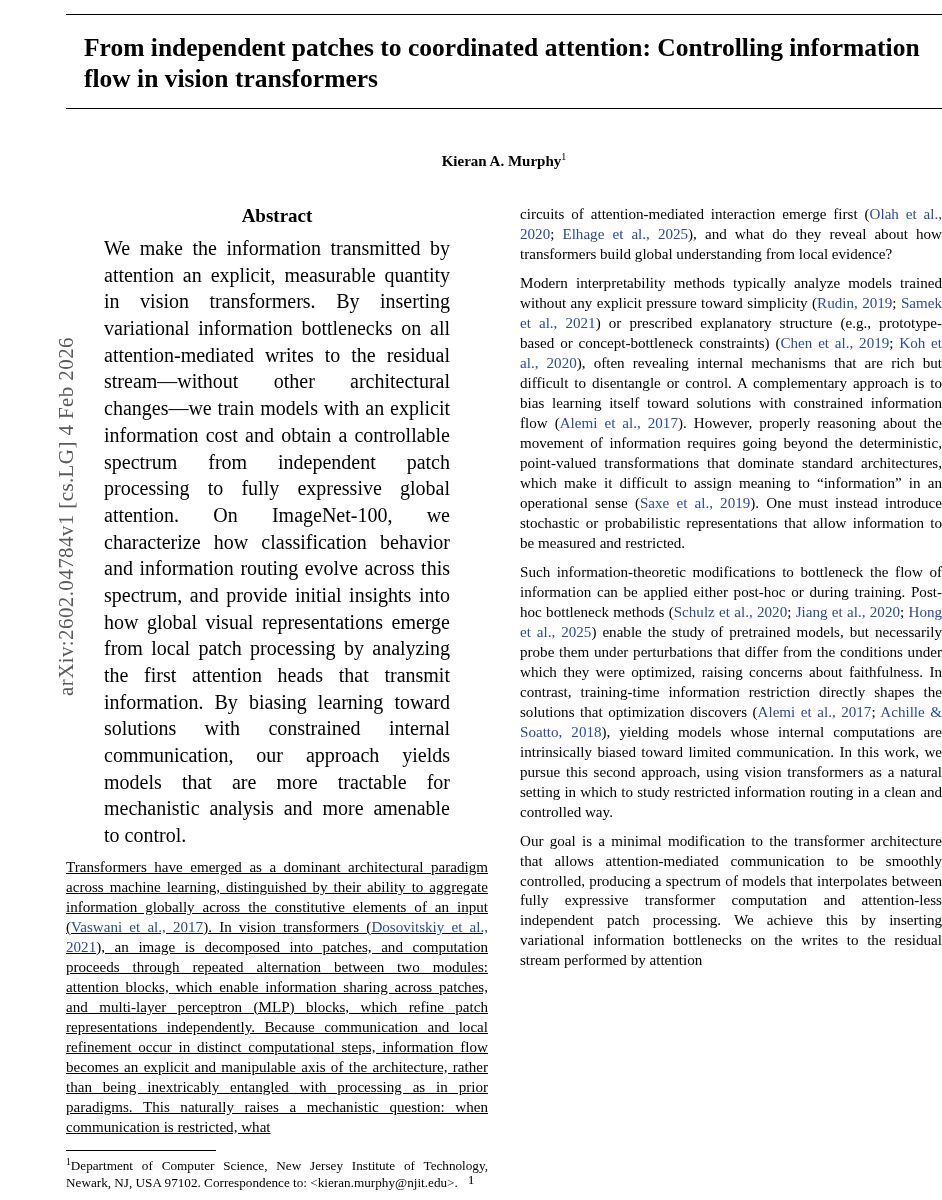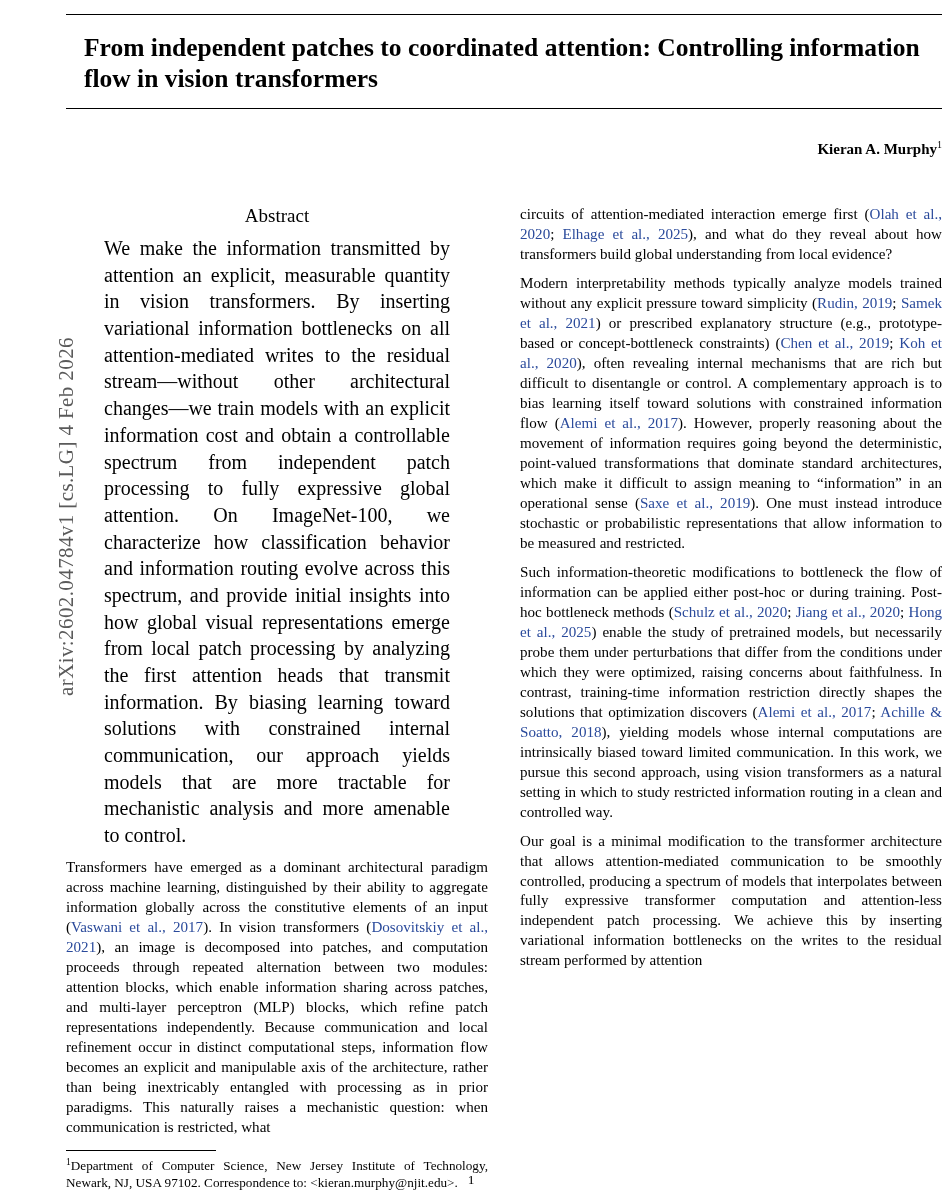--- a/index.html
+++ b/index.html
@@ -55,22 +55,22 @@
   .title {
     font-family: "Liberation Serif", serif;
     font-weight: bold;
     font-size: 25.5px;
     line-height: 1.22;
     text-align: left;
     margin: 17px 18px 14px 18px;
   }
 
   .author-block {
-    text-align: right;
-    margin-top: 30px;
+    text-align: center;
+    margin-top: 42px;
     margin-bottom: 14px;
     font-size: 15px;
     font-weight: bold;
   }
   .author-block sup {
     font-weight: normal;
     font-size: 10px;
     vertical-align: super;
   }
 
@@ -81,21 +81,21 @@
     width: 876px;
     display: flex;
     gap: 32px;
   }
   .col {
     width: 422px;
   }
 
   .abstract-head {
     text-align: center;
-    font-weight: normal;
+    font-weight: bold;
     font-size: 19px;
     margin: 0 0 8px 0;
   }
   .abstract-body {
     margin: 0 38px 9px 38px;
     font-size: 20px;
     line-height: 1.335;
     text-align: justify;
     text-justify: inter-word;
     hyphens: auto;
@@ -107,21 +107,21 @@
     margin: 34px 0 9px 0;
   }
 
   p.body {
     font-size: 15.1px;
     line-height: 1.325;
     text-align: justify;
     hyphens: auto;
     margin: 0 0 9px 0;
   }
-  p.body.first { text-indent: 0; }
+  p.body.first { text-indent: 0; text-decoration: underline; }
 
   .cite { color: #2a4a9b; }
 
   .footnote-wrap {
     margin-top: 12px;
   }
   .footnote-rule {
     width: 150px;
     border: 0;
     border-top: 1px solid #000;

